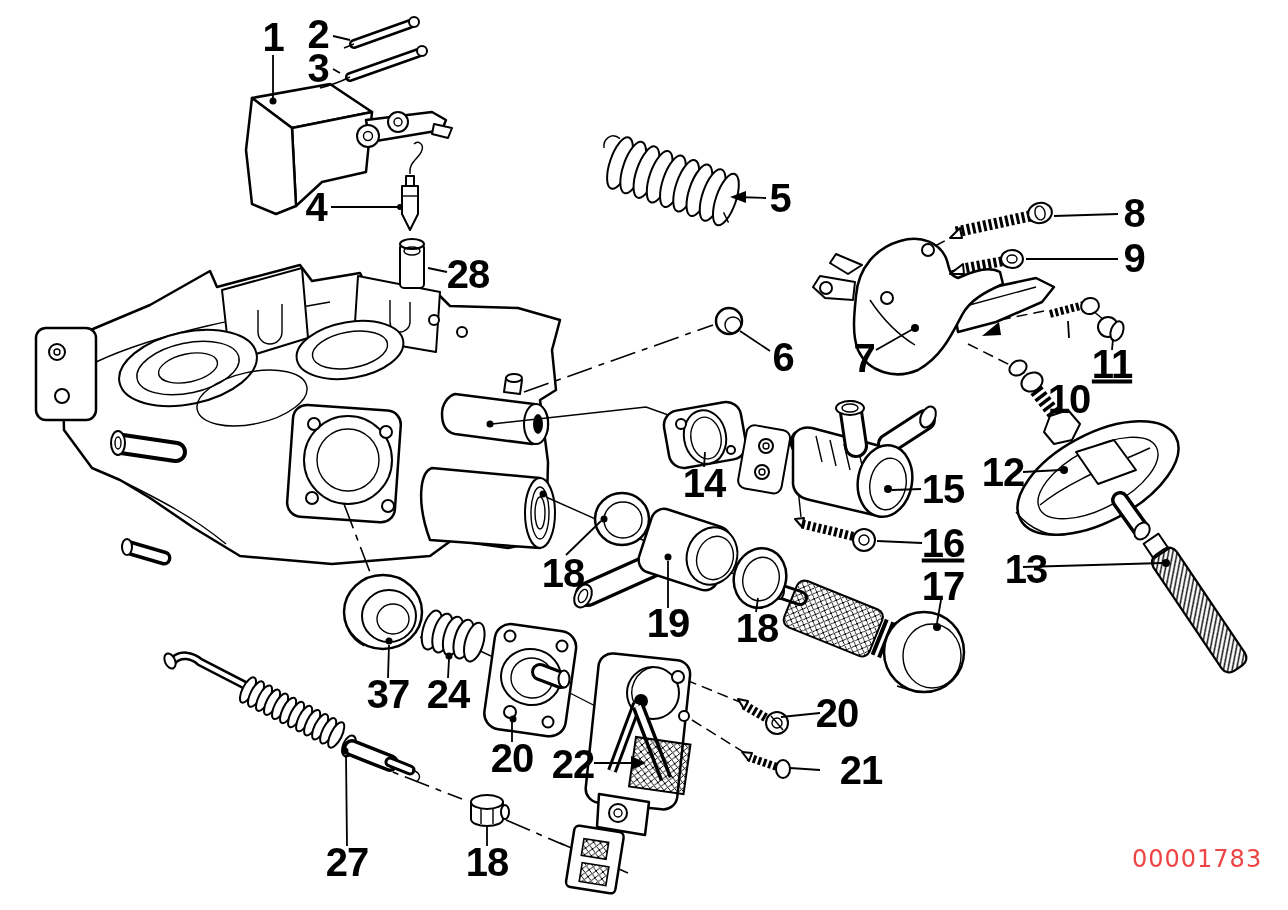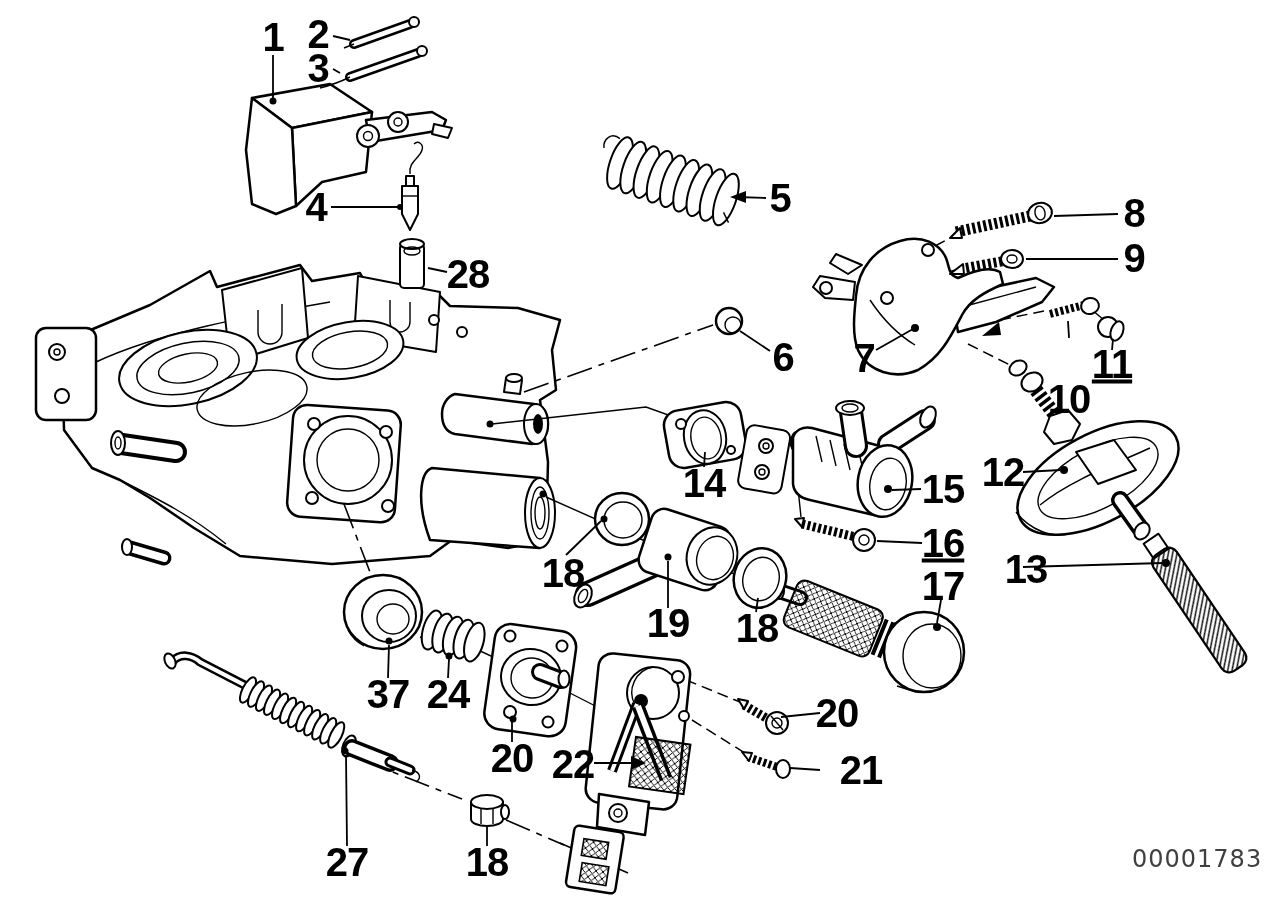--- a/index.html
+++ b/index.html
@@ -3,21 +3,21 @@
 <meta charset="utf-8">
 <style>
   html,body{margin:0;padding:0;background:#fff;}
   #stage{position:relative;width:1288px;height:910px;background:#ffffff;overflow:hidden;
          font-family:"Liberation Sans",sans-serif;}
   #art{position:absolute;left:0;top:0;}
   .part-label{position:absolute;transform:translate(-50%,-50%);
       font:bold 40px "Liberation Sans",sans-serif;color:#000;letter-spacing:-1px;
       white-space:nowrap;user-select:none;}
   .drawing-number{position:absolute;left:1132px;top:845px;
-      font:24px "DejaVu Sans",sans-serif;color:#404040;letter-spacing:1px;}
+      font:24px "DejaVu Sans",sans-serif;color:#ef4444;letter-spacing:1px;}
   
   .o{fill:#fff;stroke:#000;stroke-width:2.5;stroke-linejoin:round;}
   .o2{fill:#fff;stroke:#000;stroke-width:2;stroke-linejoin:round;}
   .h{fill:none;stroke:#000;stroke-width:1.4;}
   .l{fill:none;stroke:#000;stroke-width:1.8;}
   .d{fill:none;stroke:#000;stroke-width:1.6;stroke-dasharray:26 7 6 7;}
   .g{fill:none;stroke:#000;stroke-width:1.5;stroke-dasharray:11 6;}
   .t{fill:none;stroke:#000;stroke-linecap:butt;}
   .k{fill:#000;stroke:none;}
 </style>

